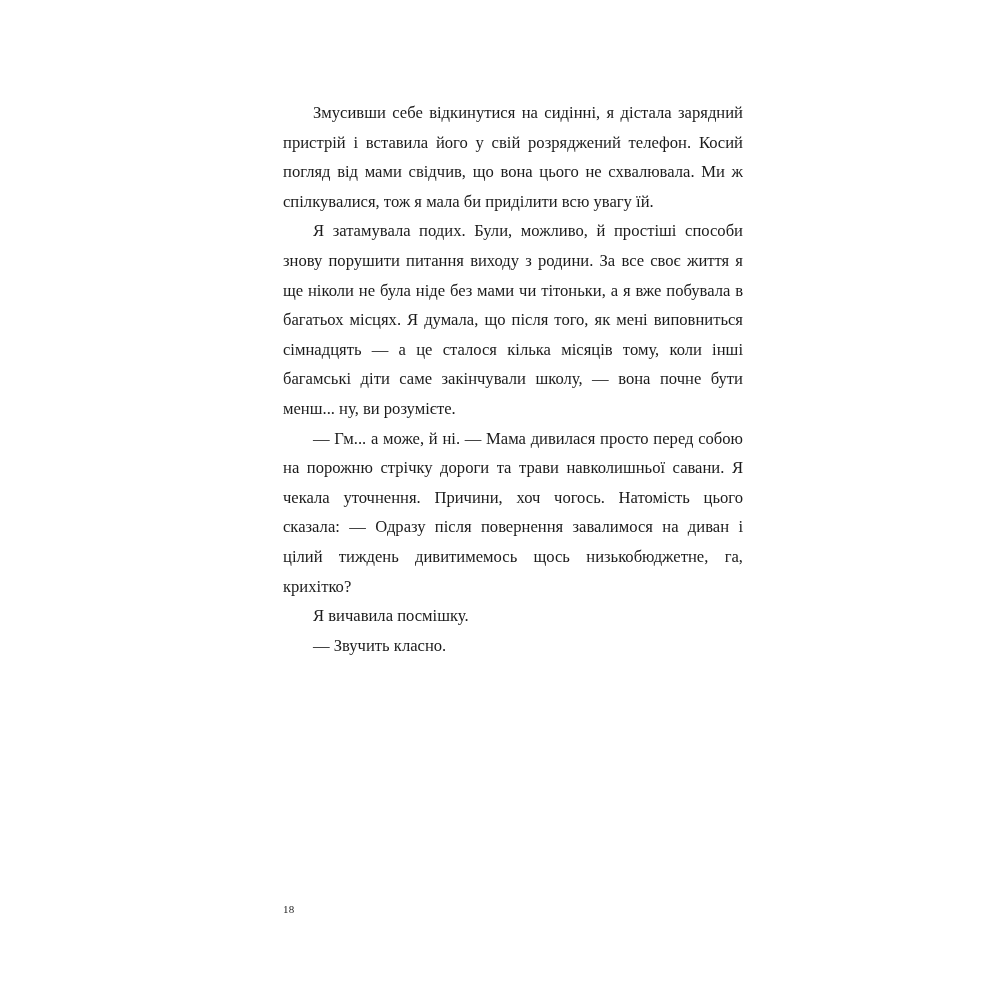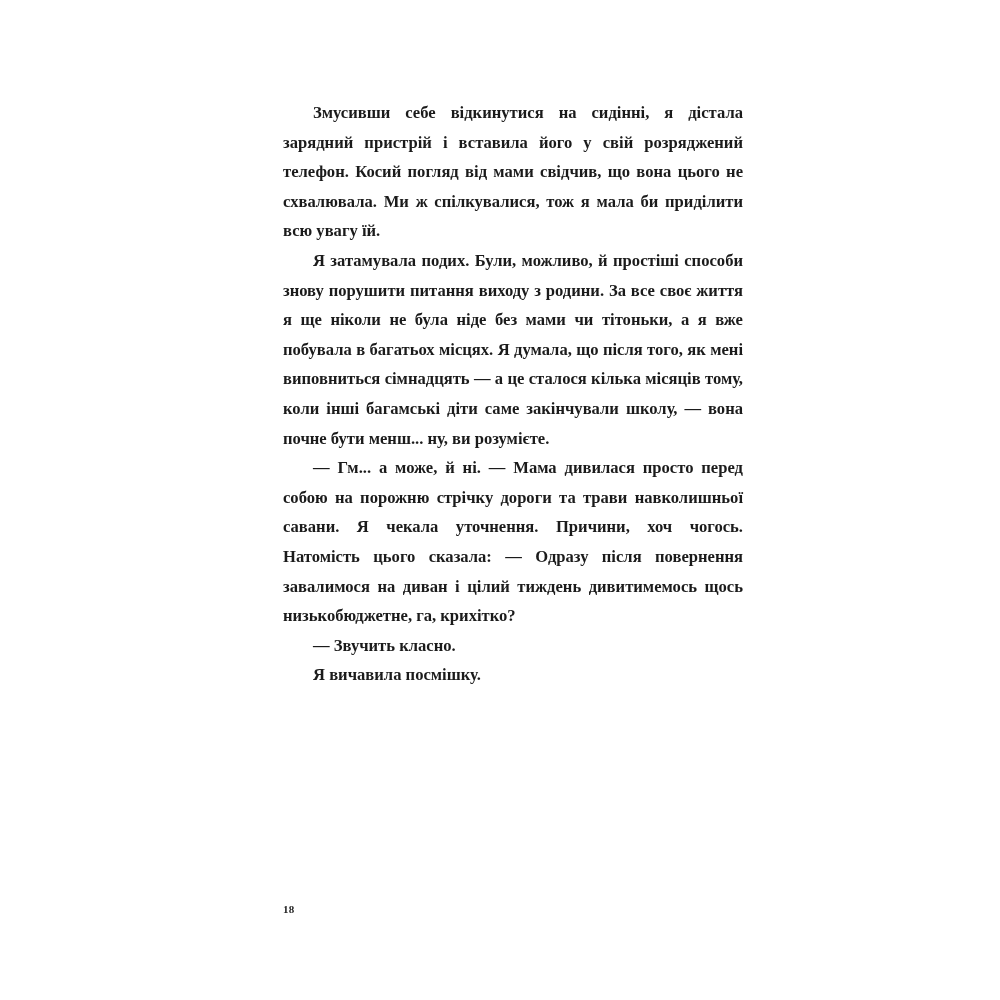--- a/index.html
+++ b/index.html
@@ -11,21 +11,20 @@
     width: 1000px;
     height: 1000px;
     overflow: hidden;
     font-family: "Liberation Serif", serif;
   }
   .page {
     position: relative;
     width: 1000px;
     height: 950px;
     background: #ffffff;
-    font-weight: bold;
   }
   .text-column {
     position: absolute;
     left: 283px;
     top: 98px;
     width: 460px;
   }
   .para {
     margin: 0;
     font-family: "Liberation Serif", serif;
@@ -49,17 +48,17 @@
   }
 </style>
 </head>
 <body>
 
 <div class="page">
   <div class="text-column">
     <p class="para">Змусивши себе відкинутися на сидінні, я дістала зарядний пристрій і вставила його у свій розряджений телефон. Косий погляд від мами свідчив, що вона цього не схвалювала. Ми ж спілкувалися, тож я мала би приділити всю увагу їй.</p>
     <p class="para">Я затамувала подих. Були, можливо, й простіші способи знову порушити питання виходу з родини. За все своє життя я ще ніколи не була ніде без мами чи тітоньки, а я вже побувала в багатьох місцях. Я думала, що після того, як мені виповниться сімнадцять — а це сталося кілька місяців тому, коли інші багамські діти саме закінчували школу, — вона почне бути менш... ну, ви розумієте.</p>
     <p class="para">— Гм... а може, й ні. — Мама дивилася просто перед собою на порожню стрічку дороги та трави навколишньої савани. Я чекала уточнення. Причини, хоч чогось. Натомість цього сказала: — Одразу після повернення завалимося на диван і цілий тиждень дивитимемось щось низькобюджетне, га, крихітко?</p>
+    <p class="para">Я вичавила посмішку.</p>
     <p class="para">— Звучить класно.</p>
-    <p class="para">Я вичавила посмішку.</p>
   </div>
   <div class="folio">18</div>
 </div>
 
 </body></html>

